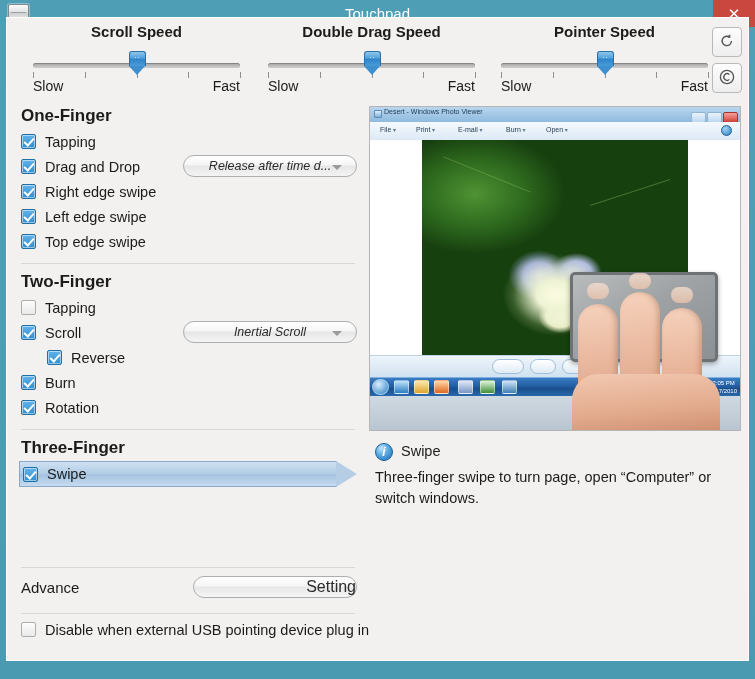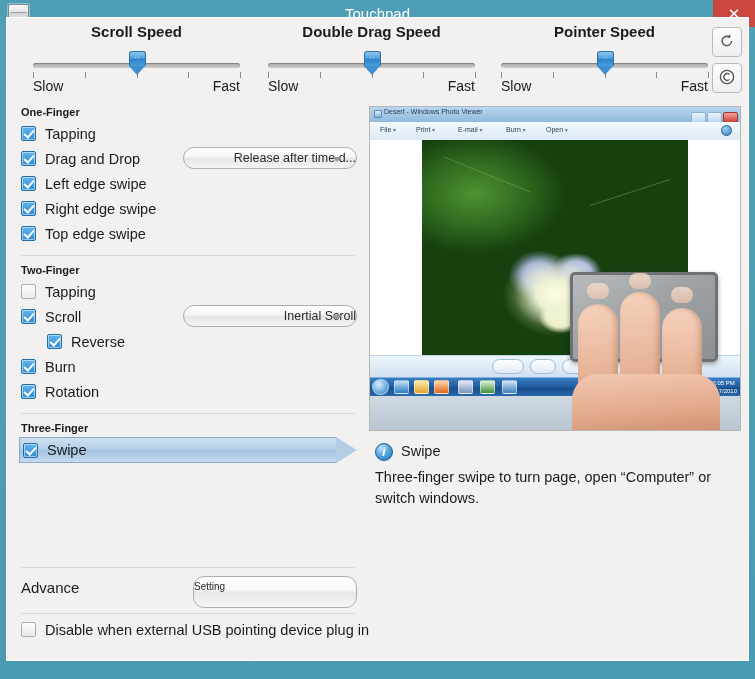--- a/index.html
+++ b/index.html
@@ -132,21 +132,21 @@
   #left-panel {
     position: absolute; left: 10px; top: 88px;
     width: 342px; height: 540px;
   }
   #right-panel {
     position: absolute; left: 362px; top: 88px;
     width: 372px; height: 540px;
   }
 
   .group-title {
-    font-size: 11px; font-weight: bold; color: #1b1b1b;
+    font-size: 17px; font-weight: bold; color: #1b1b1b;
     margin: 0 0 3px 4px;
   }
   .divider {
     height: 1px; background: #d7d7d5;
     margin: 9px 4px 8px 4px;
   }
 
   .row {
     position: relative;
     height: 25px;
@@ -184,22 +184,22 @@
 
   .dropdown {
     position: absolute; left: 166px; top: 1px;
     width: 174px; height: 22px;
     border: 1px solid #aeaeae; border-radius: 11px;
     background: linear-gradient(#ffffff 0%, #f5f5f5 45%, #e6e6e6 50%, #f4f4f4 100%);
     box-sizing: border-box; cursor: pointer;
   }
   .dropdown .dd-text {
     position: absolute; left: 0; right: 0; top: 0;
-    line-height: 20px; text-align: right;
-    font-size: 12.5px; color: #2a2a2a;
+    line-height: 20px; text-align: center;
+    font-size: 12.5px; color: #2a2a2a; font-style: italic;
   }
   .dropdown .dd-arrow {
     position: absolute; right: 14px; top: 9px;
     width: 0; height: 0;
     border-left: 5px solid transparent;
     border-right: 5px solid transparent;
     border-top: 5px solid #9a9a9a;
   }
 
   
@@ -235,25 +235,25 @@
   #advance-row {
     position: absolute; left: 0; bottom: 44px;
     width: 342px; height: 26px;
   }
   #advance-label {
     position: absolute; left: 4px; top: 3px;
     font-size: 15px; color: #1b1b1b;
   }
   #setting-button {
     position: absolute; left: 176px; top: 0;
-    width: 164px; height: 32px;
+    width: 164px; height: 22px;
     border: 1px solid #aeaeae; border-radius: 11px;
     background: linear-gradient(#ffffff 0%, #f6f6f6 45%, #e7e7e7 50%, #f5f5f5 100%);
-    line-height: 20px; text-align: left;
-    font-size: 10px; color: #2a2a2a;
+    line-height: 20px; text-align: right;
+    font-size: 16px; color: #2a2a2a;
     box-sizing: border-box; cursor: pointer;
   }
   #advance-divider-top {
     position: absolute; left: 4px; bottom: 78px;
     width: 334px; height: 1px; background: #d7d7d5;
   }
   #advance-divider-bottom {
     position: absolute; left: 4px; bottom: 32px;
     width: 334px; height: 1px; background: #d7d7d5;
   }
@@ -550,26 +550,26 @@
         <span class="checkbox on"></span>
         <span class="row-label">Drag and Drop</span>
         <span class="dropdown">
           <span class="dd-text">Release after time d...</span>
           <span class="dd-arrow"></span>
         </span>
       </div>
 
       <div class="row">
         <span class="checkbox on"></span>
+        <span class="row-label">Right edge swipe</span>
+      </div>
+
+      <div class="row">
+        <span class="checkbox on"></span>
         <span class="row-label">Left edge swipe</span>
-      </div>
-
-      <div class="row">
-        <span class="checkbox on"></span>
-        <span class="row-label">Right edge swipe</span>
       </div>
 
       <div class="row">
         <span class="checkbox on"></span>
         <span class="row-label">Top edge swipe</span>
       </div>
 
       <div class="divider"></div>
 
       <div class="group-title">Two-Finger</div>

